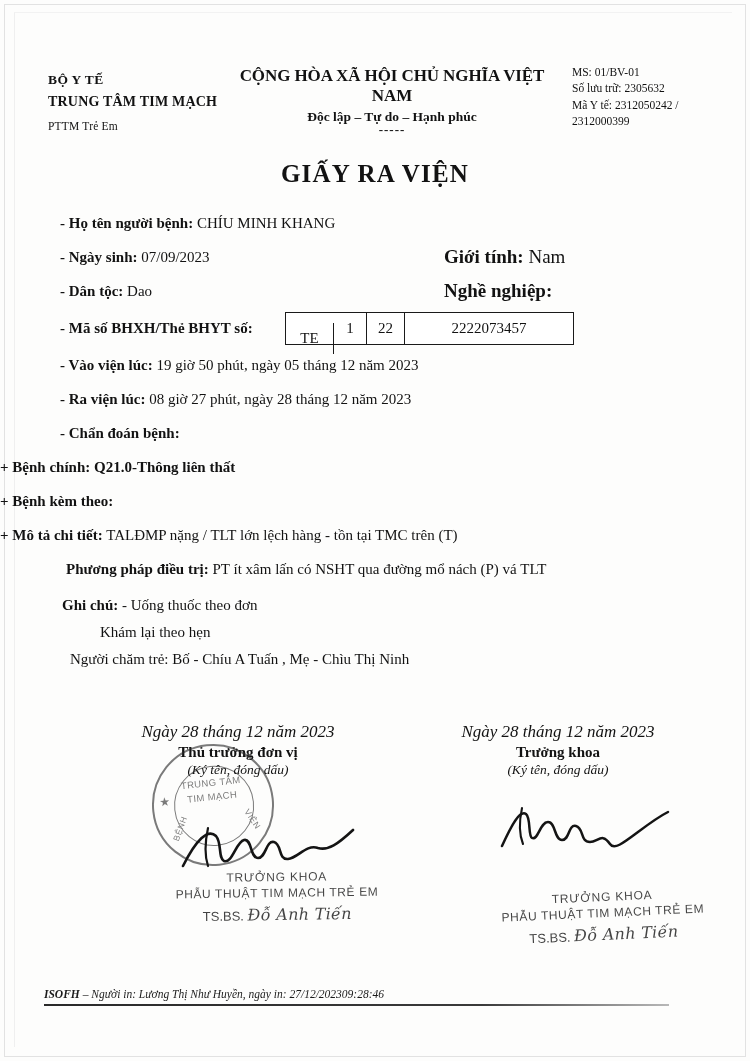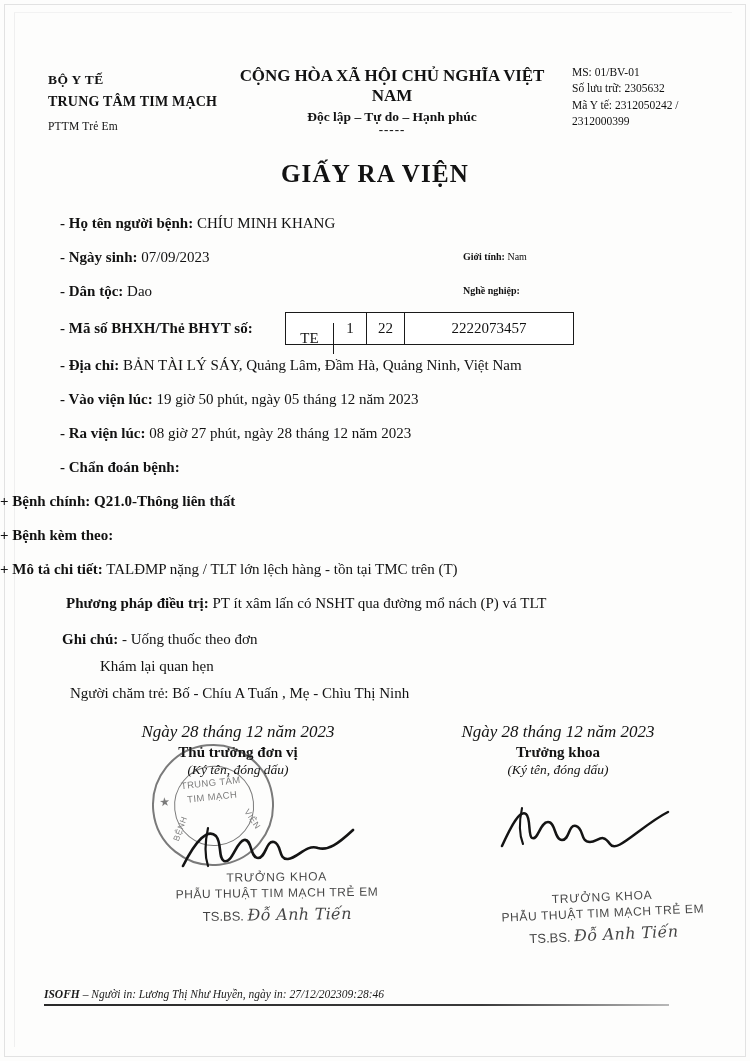--- a/index.html
+++ b/index.html
@@ -117,23 +117,23 @@
     padding: 0 16px 0 60px;
     min-height: 34px;
     font-size: 15px;
     line-height: 34px;
     white-space: nowrap;
   }
   .lbl { font-weight: bold; }
   .val { font-weight: normal; }
   .right-field {
     position: absolute;
-    left: 463px;
+    left: 444px;
     top: 0;
-    font-size: 10px;
+    font-size: 19px;
     line-height: 34px;
   }
 
   
   .bhyt-row {
     position: relative;
     height: 40px;
     font-size: 15px;
   }
   .bhyt-label {
@@ -377,24 +377,20 @@
     <div class="bhyt-row">
       <span class="bhyt-label">- Mã số BHXH/Thẻ BHYT số:</span>
       <span class="bhyt-boxes">
         <span class="bcell bc1">TE</span>
         <span class="bcell bc2">1</span>
         <span class="bcell bc3">22</span>
         <span class="bcell bc4">2222073457</span>
       </span>
     </div>
 
-    <div class="row">
-      <span class="lbl">- Địa chỉ:</span>
-      <span class="val">BẢN TÀI LÝ SÁY, Quảng Lâm, Đầm Hà, Quảng Ninh, Việt Nam</span>
-    </div>
 
     <div class="row">
       <span class="lbl">- Vào viện lúc:</span>
       <span class="val">19 giờ 50 phút, ngày 05 tháng 12 năm 2023</span>
     </div>
 
     <div class="row">
       <span class="lbl">- Ra viện lúc:</span>
       <span class="val">08 giờ 27 phút, ngày 28 tháng 12 năm 2023</span>
     </div>
@@ -421,21 +417,21 @@
     <div class="row" style="padding-left:66px;">
       <span class="lbl">Phương pháp điều trị:</span>
       <span class="val">PT ít xâm lấn có NSHT qua đường mổ nách (P) vá TLT</span>
     </div>
 
     <div class="note-row" style="padding-left:62px; margin-top:6px;">
       <span class="lbl">Ghi chú:</span>
       <span class="val">- Uống thuốc theo đơn</span>
     </div>
     <div class="note-row indent">
-      <span class="val">Khám lại quan hẹn</span>
+      <span class="val">Khám lại theo hẹn</span>
     </div>
     <div class="note-row tight2">
       <span class="val">Người chăm trẻ: Bố - Chíu A Tuấn , Mẹ - Chìu Thị Ninh</span>
     </div>
   </div>
 
   <div class="sign-area">
 
     <div class="sign-col sign-left">
       <div class="sign-date">Ngày 28 tháng 12 năm 2023</div>

